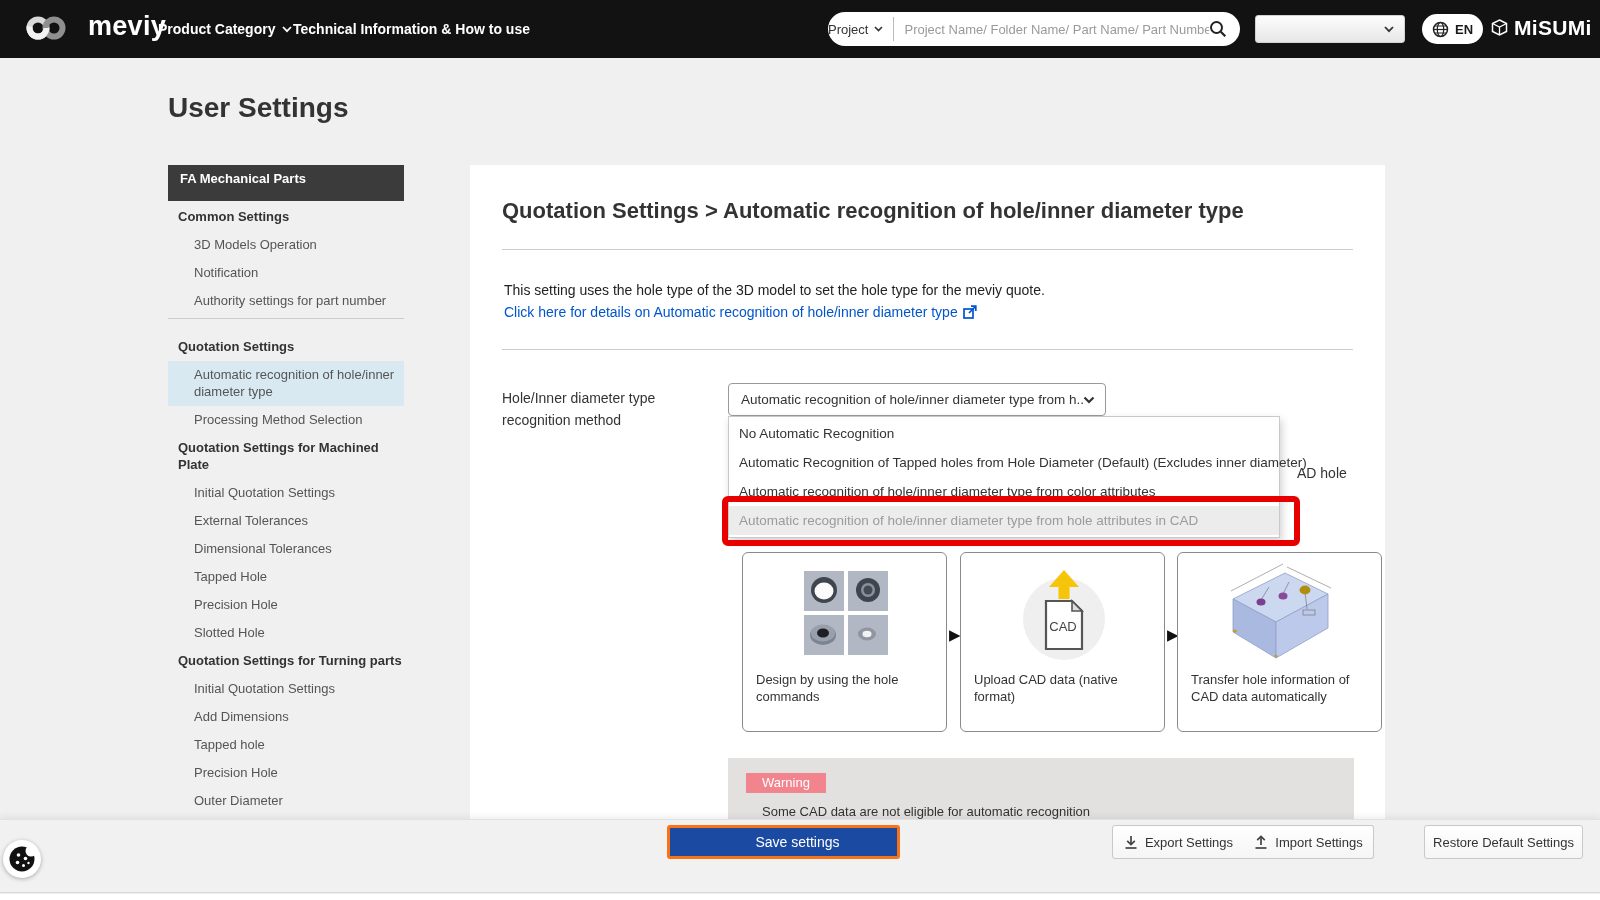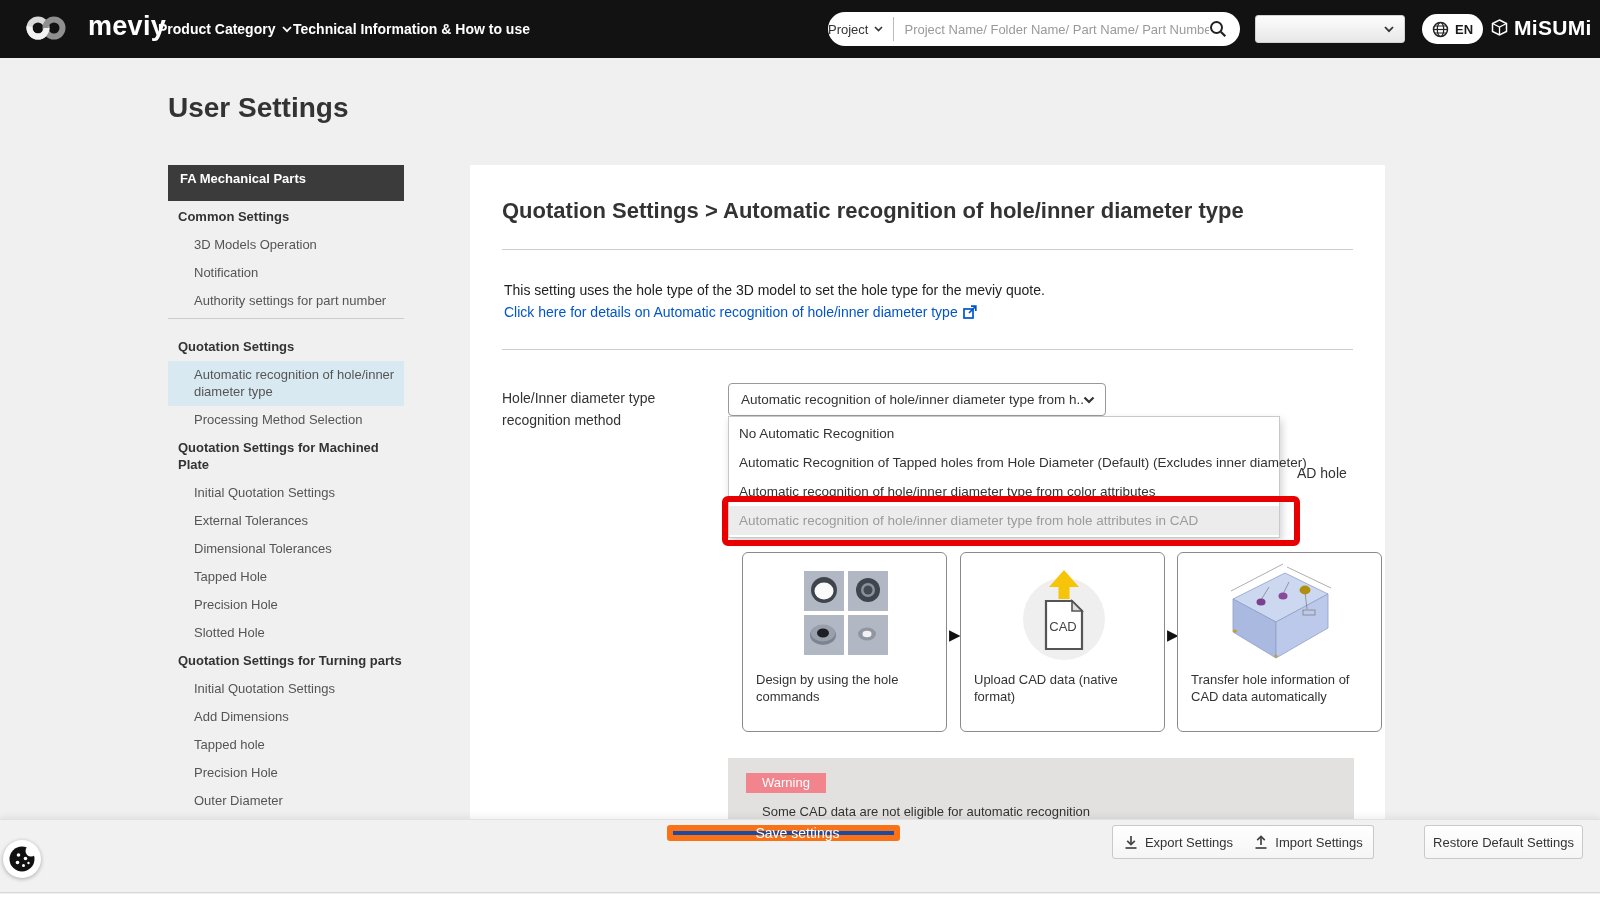--- a/index.html
+++ b/index.html
@@ -67,21 +67,21 @@
   .card-arrow{position:absolute; top:462px; font-size:15px; color:#111; line-height:15px;}
   .arrow1{left:479px;} .arrow2{left:697px;}
 
   .warnbox{position:absolute; left:258px; top:593px; width:626px; height:140px; background:var(--warning_box_bg);}
   .warnlabel{position:absolute; left:18px; top:15px; background:var(--warning_label_bg); color:#fff; font-size:13px; padding:2px 16px 3px;}
   .warntext{position:absolute; left:18px; top:46px; font-size:13px; color:#333;margin-left:16px;}
 
   
   .bottombar{position:absolute; left:0; top:819px; width:1600px; height:74px; background:#f1f1f1; border-top:1px solid #e2e2e2; border-bottom:1px solid #d8d8d8; box-shadow:0 -3px 6px rgba(0,0,0,.06); z-index:20;}
   .bottom-white{position:absolute; left:0; top:894px; width:1600px; height:6px; background:#fff; z-index:20;}
-  .save-btn{position:absolute; left:667px; top:5px; width:233px; height:16px; background:var(--accent_blue); border:6px solid #f97316; border-radius:3px; color:#fff; font-size:14px; display:flex; align-items:center; justify-content:center; cursor:pointer;padding-left:28px;}
+  .save-btn{position:absolute; left:667px; top:5px; width:233px; height:34px; background:var(--accent_blue); border:3px solid #f97316; border-radius:3px; color:#fff; font-size:14px; display:flex; align-items:center; justify-content:center; cursor:pointer;padding-left:28px;}
   .fbtn{position:absolute; top:5px; height:34px; background:linear-gradient(#fff,#f5f5f5); border:1px solid #c9c9c9; font-size:13px; color:#333; display:flex; align-items:center; justify-content:center; gap:7px; cursor:pointer;}
   .btn-export{left:1112px; width:133px; border-radius:3px 0 0 3px;}
   .btn-import{left:1244px; width:130px; border-left:none; border-radius:0 3px 3px 0;}
   .btn-restore{left:1384px; width:159px; border-radius:3px;margin-left:40px;}
 
   .cookie-btn{position:absolute; left:3px; top:840px; width:38px; height:38px; border-radius:50%; background:#fff; box-shadow:0 1px 4px rgba(0,0,0,.3); display:flex; align-items:center; justify-content:center; z-index:25; cursor:pointer;}
 
   svg{display:block;}
 </style>
 </head>

